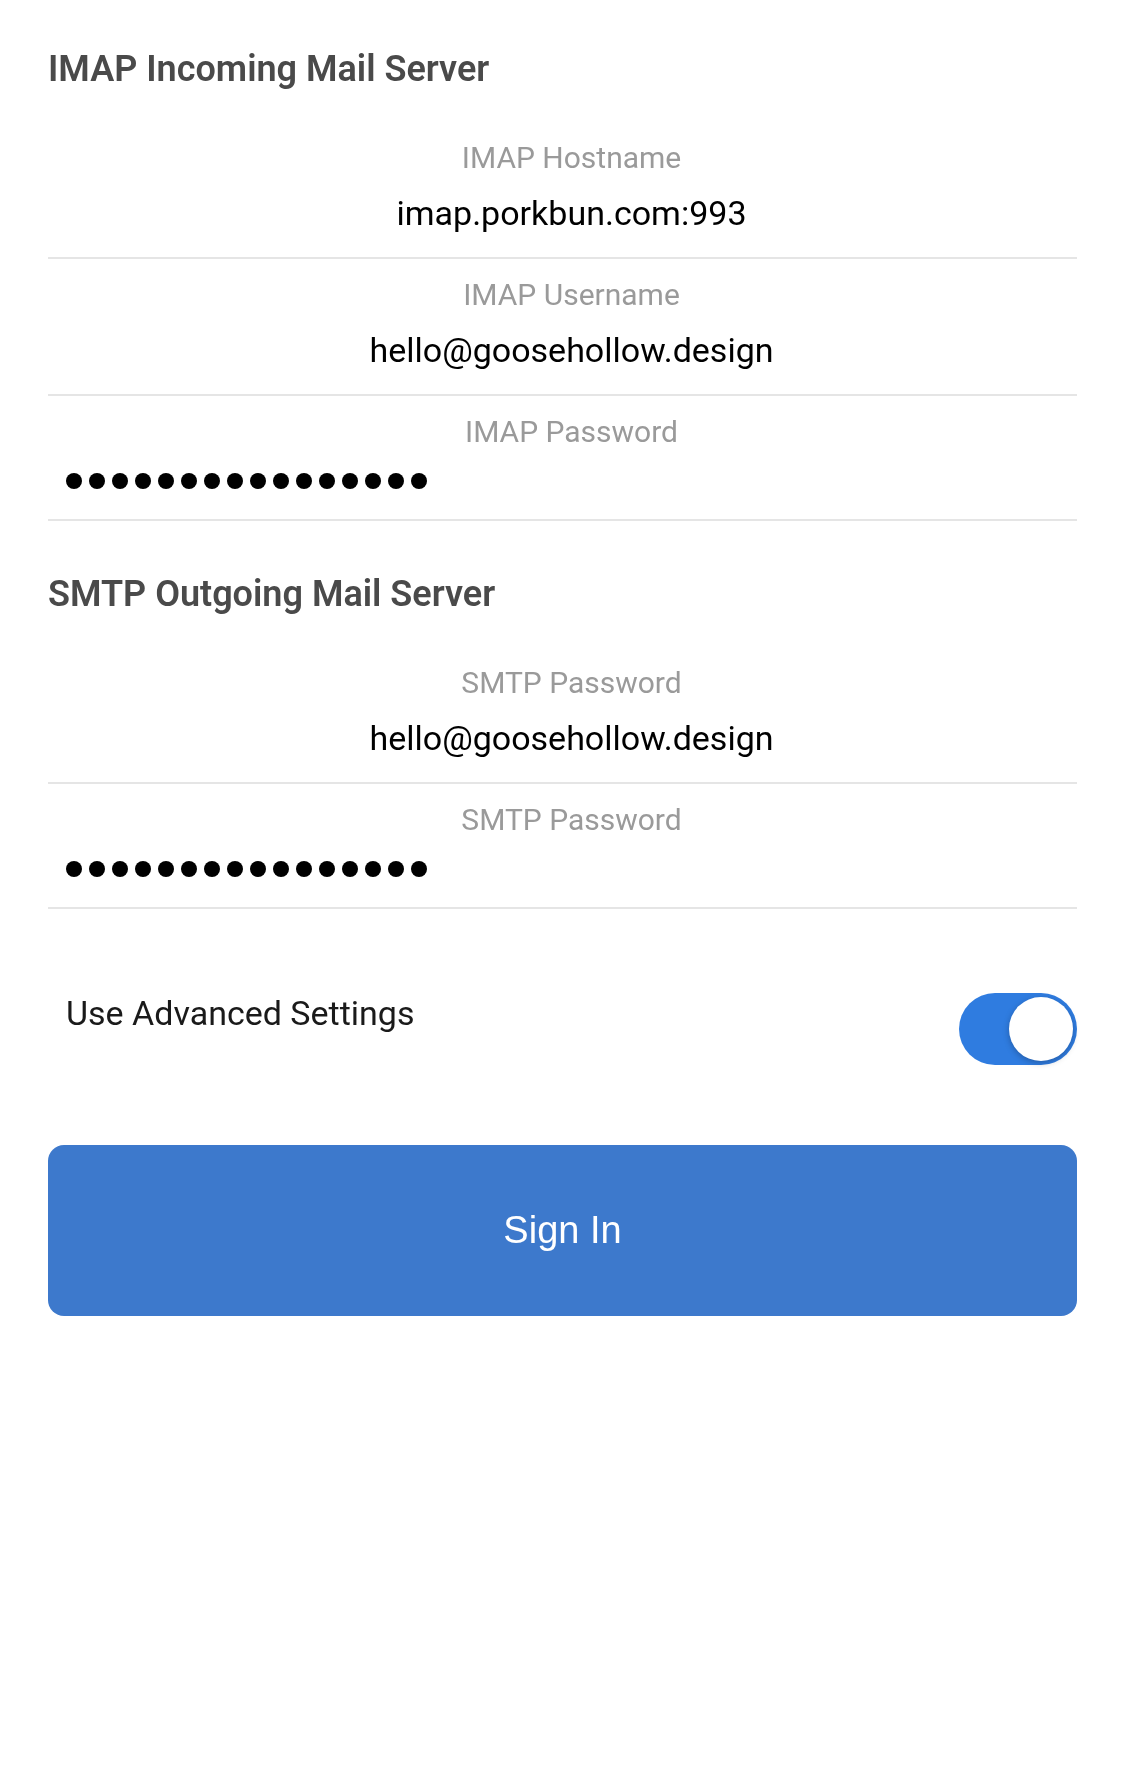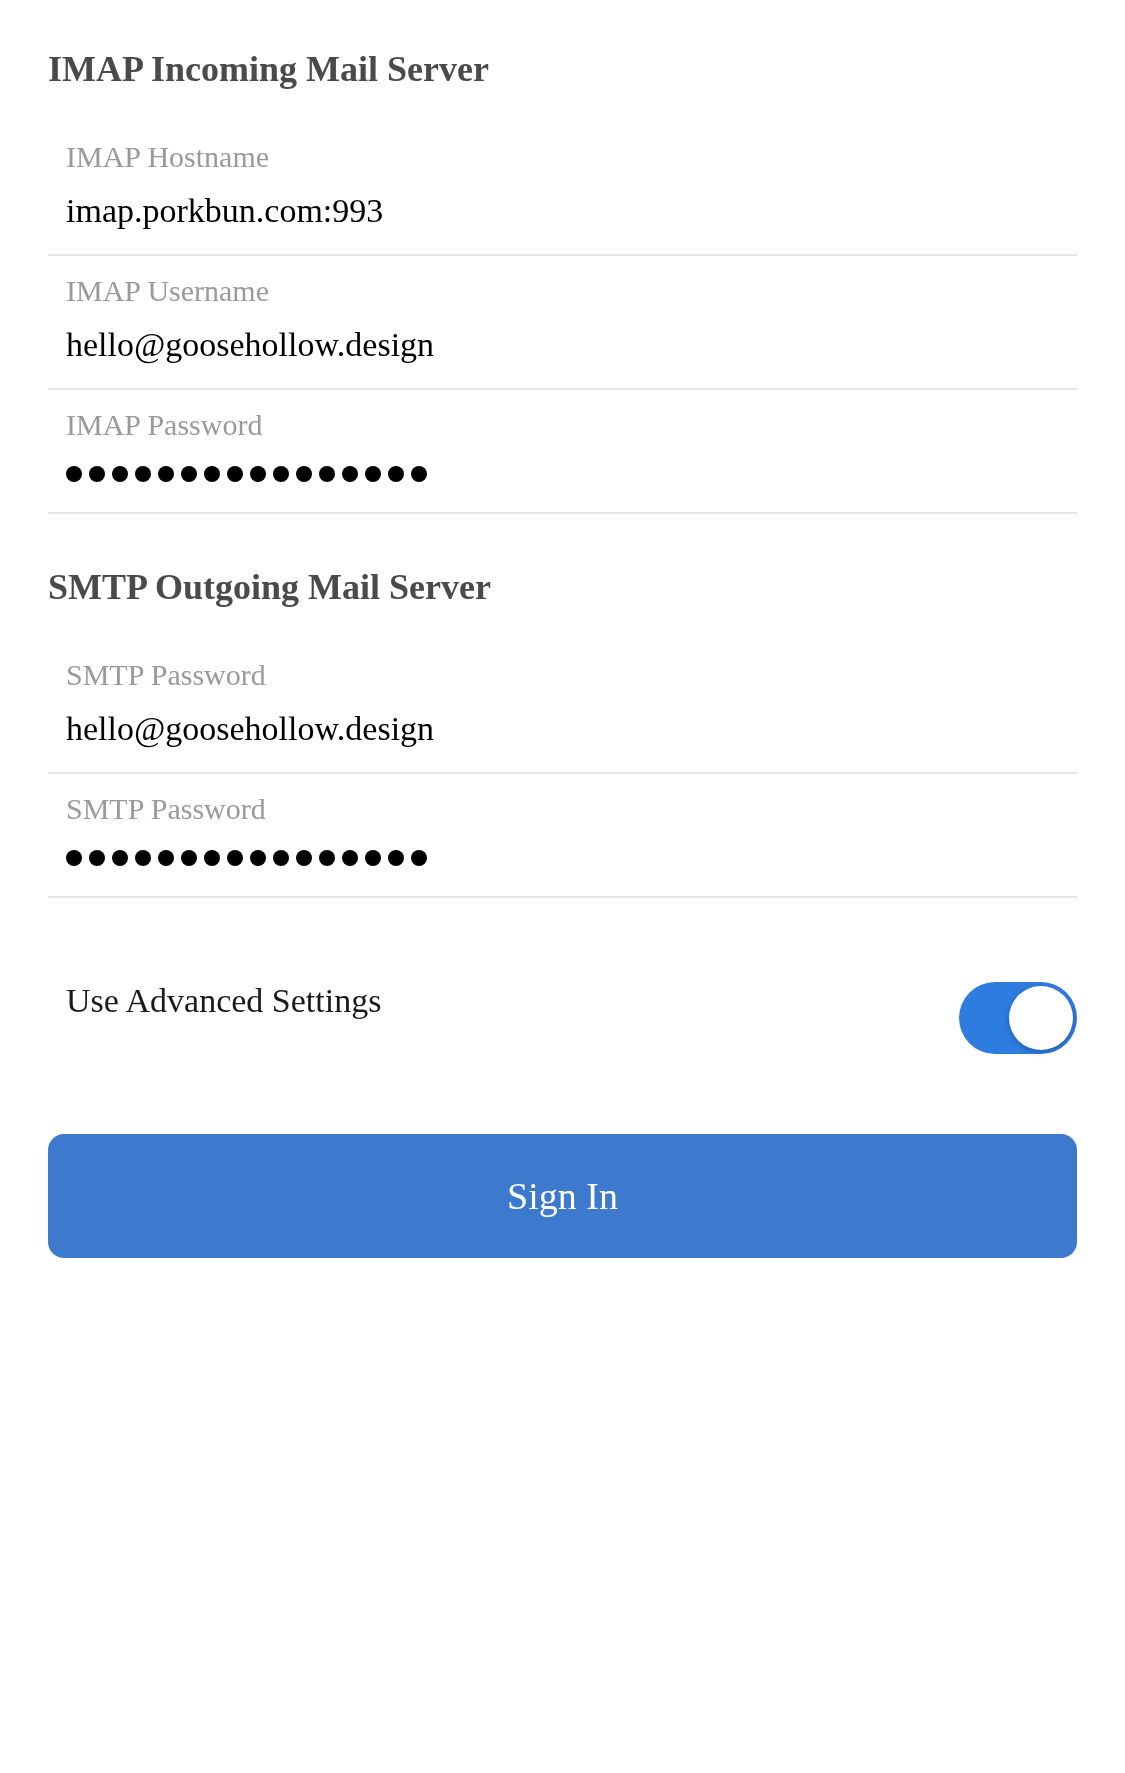--- a/index.html
+++ b/index.html
@@ -1,19 +1,18 @@
 <!DOCTYPE html>
 <html><head>
   <meta charset="utf-8">
   <style>
     * {
       margin: 0;
       padding: 0;
       box-sizing: border-box;
-      font-family: Liberation Serif, serif;
     }
     
     body {
       font-family: -apple-system, BlinkMacSystemFont, "Segoe UI", Roboto, Helvetica, Arial, sans-serif;
       background: #ffffff;
       width: 1125px;
       height: 1773px;
       padding: 0;
     }
     
@@ -26,20 +25,21 @@
       font-weight: 600;
       color: #4a4a4a;
       margin-bottom: 32px;
     }
     
     .field {
       padding-left: 18px;
       padding-top: 18px;
       padding-bottom: 24px;
       border-bottom: 2px solid #e5e5e5;
+      text-align: center;
     }
     
     .field-last {
       margin-bottom: 52px;
     }
     
     .field-label {
       font-size: 30px;
       color: #9a9a9a;
       margin-bottom: 18px;
@@ -95,21 +95,21 @@
       top: 4px;
       width: 64px;
       height: 64px;
       background: #ffffff;
       border-radius: 50%;
       box-shadow: 0 2px 6px rgba(0,0,0,0.25);
     }
     
     .signin-button {
       width: 100%;
-      padding: 40px 0;
+      padding: 64px 0;
       background: #3d79cc;
       color: #ffffff;
       border: none;
       border-radius: 16px;
       font-size: 38px;
       font-weight: 400;
       cursor: pointer;
       text-align: center;
     }
   </style>

